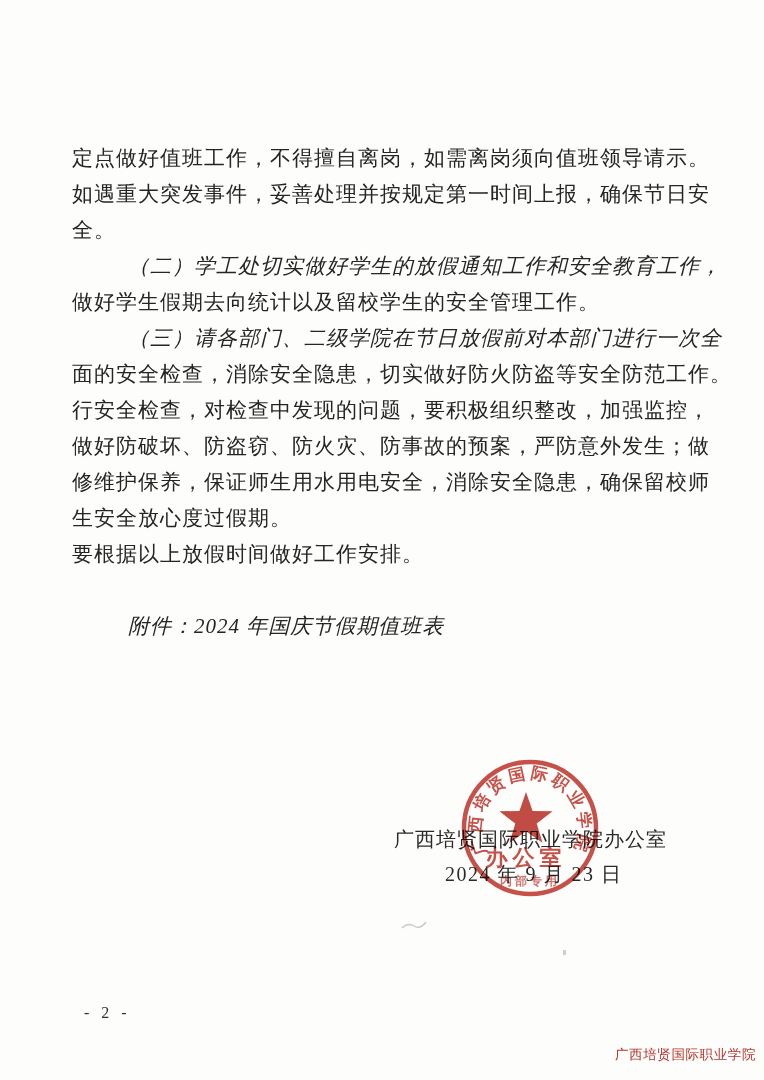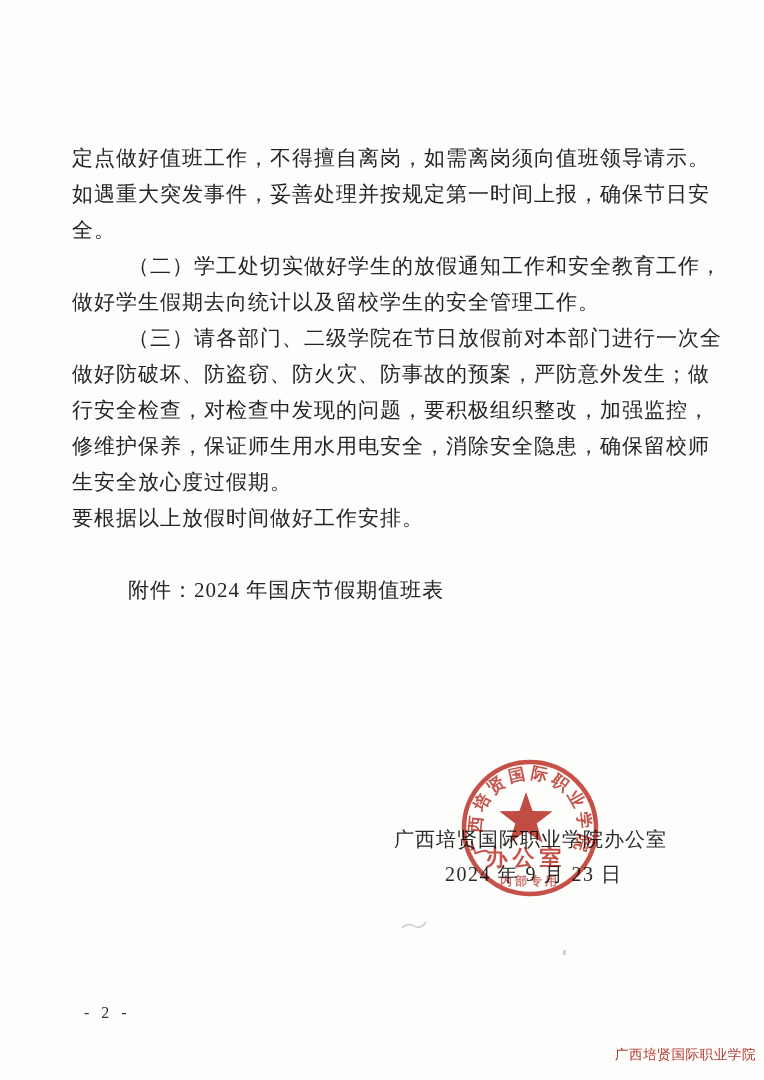--- a/index.html
+++ b/index.html
@@ -15,21 +15,21 @@
   .body-text{
     position:absolute;
     left:72px;top:140px;
     width:640px;
     font-size:21px;
     line-height:36px;
     letter-spacing:1px;
     color:#252525;
   }
   .body-text .line{white-space:nowrap;}
-  .body-text .line.indent{padding-left:56px;}
+  .body-text .line.indent{padding-left:56px;font-style:italic;}
   
   .signature{
     position:absolute;left:394px;top:826px;
     font-size:20px;letter-spacing:1px;color:#2a2a2a;white-space:nowrap;
   }
   .sign-date{
     position:absolute;left:445px;top:861px;
     font-size:20px;letter-spacing:1.5px;color:#2a2a2a;white-space:nowrap;
   }
   
@@ -65,22 +65,23 @@
 
 <div class="page">
 
   <div class="body-text">
       <div class="line">定点做好值班工作，不得擅自离岗，如需离岗须向值班领导请示。</div>
       <div class="line">如遇重大突发事件，妥善处理并按规定第一时间上报，确保节日安</div>
       <div class="line">全。</div>
       <div class="line indent">（二）学工处切实做好学生的放假通知工作和安全教育工作，</div>
       <div class="line">做好学生假期去向统计以及留校学生的安全管理工作。</div>
       <div class="line indent">（三）请各部门、二级学院在节日放假前对本部门进行一次全</div>
+      <div class="line">面的安全检查，消除安全隐患，切实做好防火防盗等安全防范工作。</div>
+      <div class="line">行安全检查，对检查中发现的问题，要积极组织整改，加强监控，</div>
       <div class="line">做好防破坏、防盗窃、防火灾、防事故的预案，严防意外发生；做</div>
-      <div class="line">行安全检查，对检查中发现的问题，要积极组织整改，加强监控，</div>
       <div class="line">修维护保养，保证师生用水用电安全，消除安全隐患，确保留校师</div>
       <div class="line">生安全放心度过假期。</div>
       <div class="line">要根据以上放假时间做好工作安排。</div>
       <div class="line">&nbsp;</div>
       <div class="line indent">附件：2024 年国庆节假期值班表</div>
     </div>
 
   <div class="signature">广西培贤国际职业学院办公室</div>
   <div class="sign-date">2024 年 9 月 23 日</div>
 

